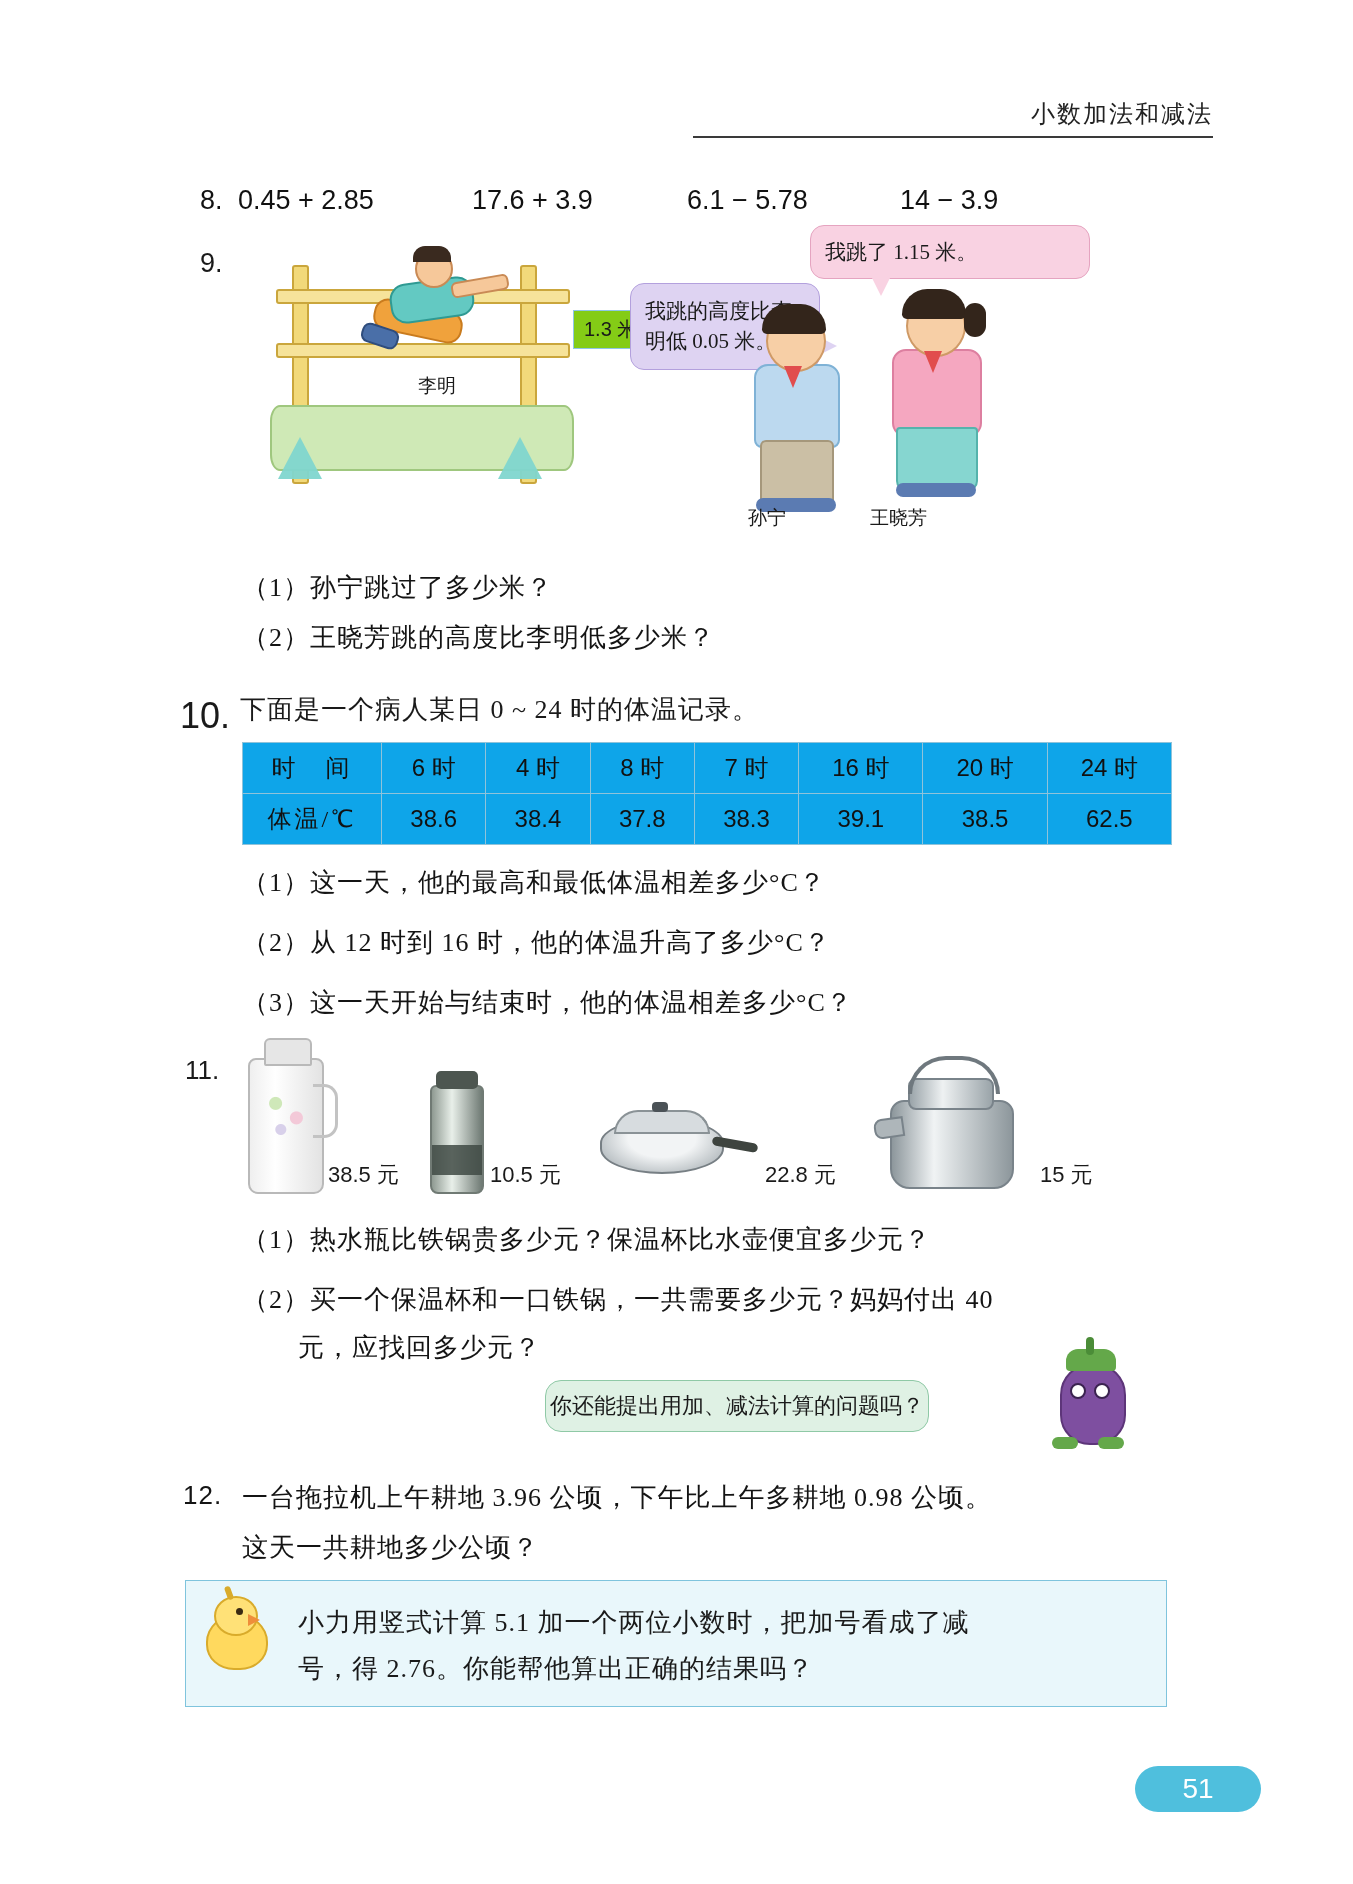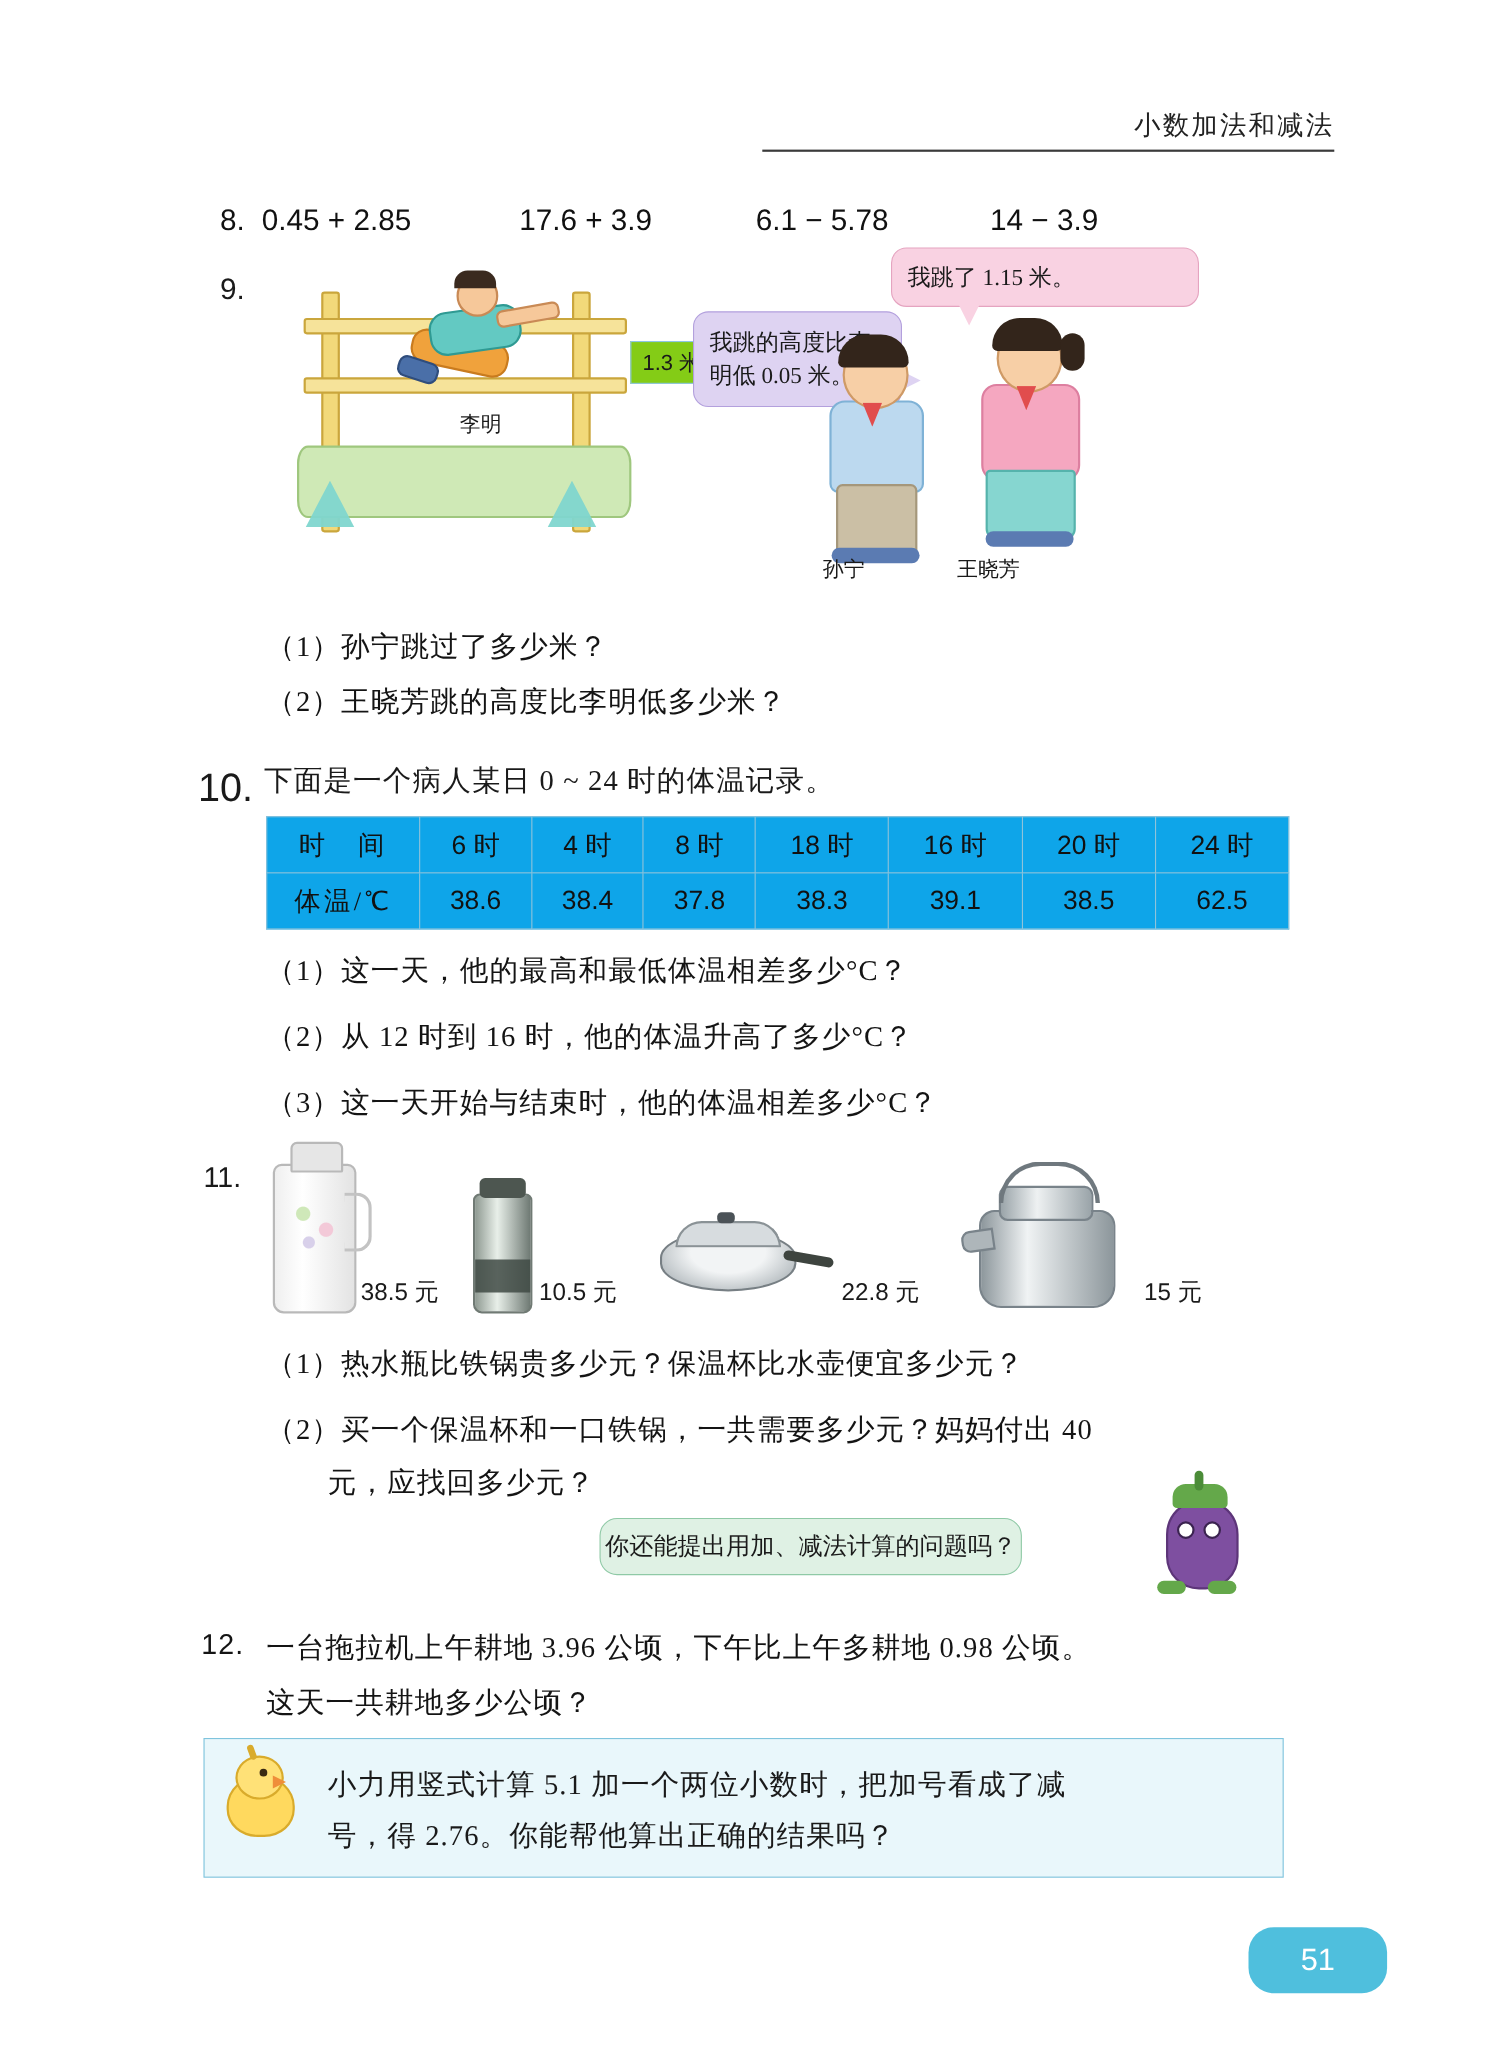--- a/index.html
+++ b/index.html
@@ -525,21 +525,21 @@
     width: 860px;
     font-size: 26px;
     line-height: 1.75;
     letter-spacing: 1px;
   }
 
   
   .pagenum {
     position: absolute;
     right: 92px; bottom: 72px;
-    width: 126px; height: 60px;
+    width: 126px; height: 46px;
     background: #4fbfdd;
     border-radius: 23px;
     color: #fff;
     font-family: "Liberation Sans", sans-serif;
     font-size: 28px;
     display: flex;
     align-items: center;
     justify-content: center;
   }
 </style>
@@ -616,21 +616,21 @@
   <div class="ex10-num">10.</div>
   <div class="ex10-text cn">下面是一个病人某日 0 ~ 24 时的体温记录。</div>
 
   <table class="temp">
     <tbody>
         <tr>
       <td class="rowlabel">时　间</td>
       <td>6 时</td>
       <td>4 时</td>
       <td>8 时</td>
-      <td>18 时</td>
+      <td>7 时</td>
       <td>16 时</td>
       <td>20 时</td>
       <td>24 时</td>
     </tr>
     <tr>
       <td class="rowlabel">体温/℃</td>
       <td>38.6</td>
       <td>38.4</td>
       <td>37.8</td>
       <td>38.3</td>

